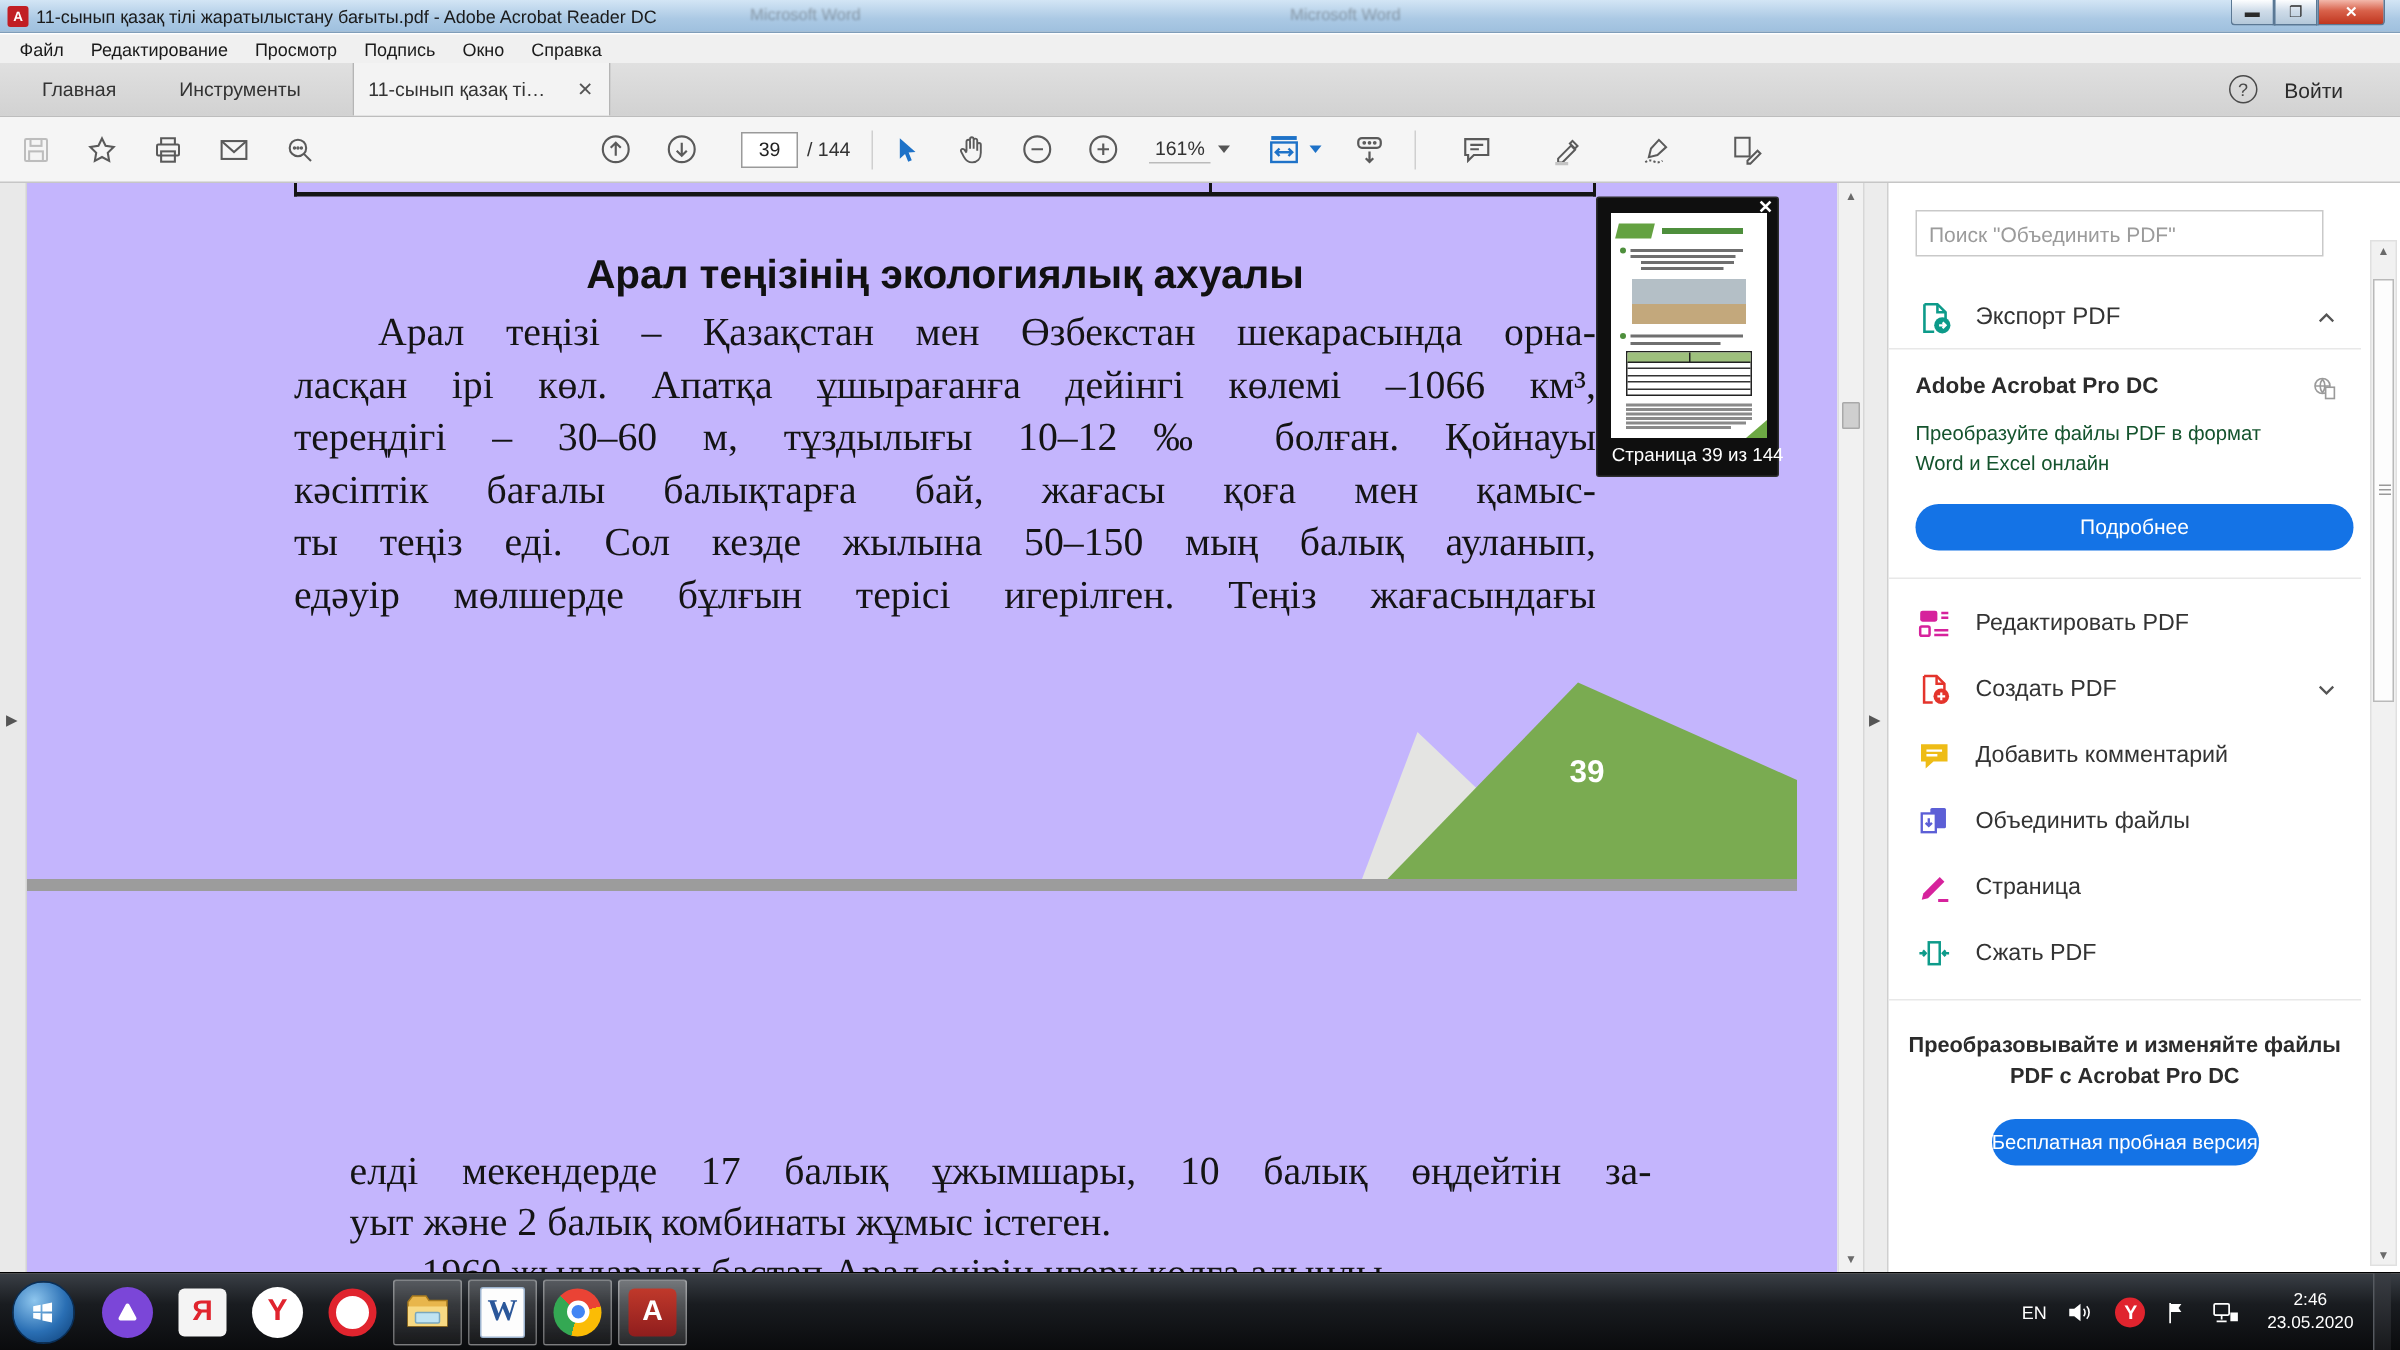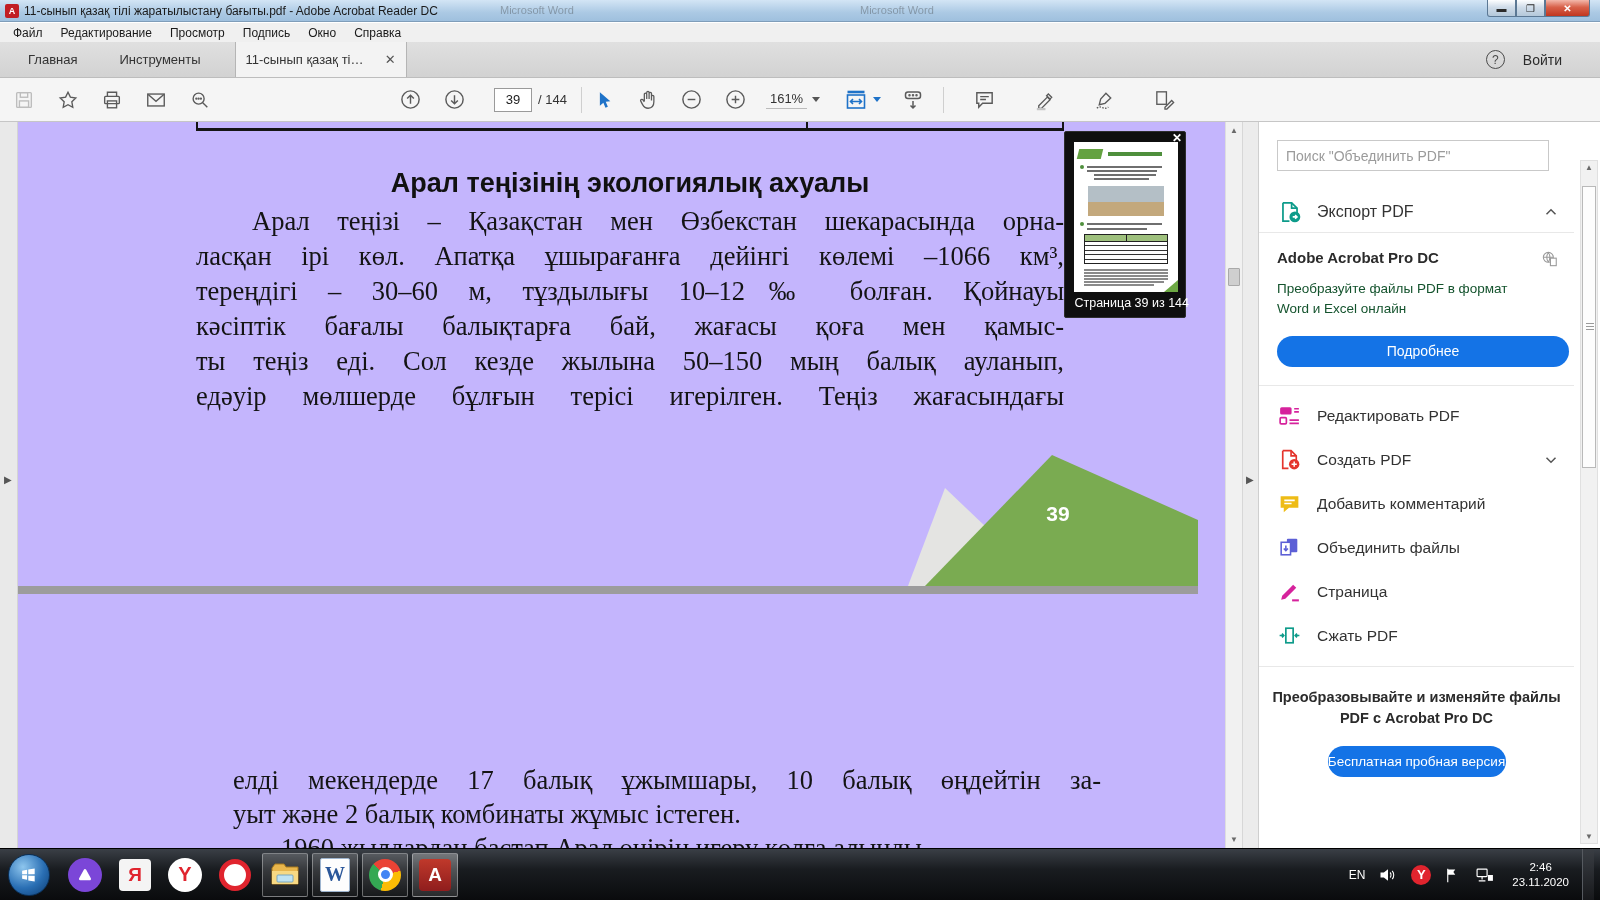--- a/index.html
+++ b/index.html
@@ -576,17 +576,17 @@
         <path d="M5 3.5v18" stroke="#fff" stroke-width="1.5"></path>
         <path d="M5 4.5h10l-2.5 3.5L15 11.5H5z" fill="#fff"></path>
       </svg>
     <svg width="20" height="20" viewBox="0 0 24 24">
         <rect x="2.5" y="5" width="12" height="9" rx="1" stroke="#fff" fill="none" stroke-width="1.4"></rect>
         <path d="M8.5 14v3.5M4.5 19h8" stroke="#fff" stroke-width="1.4"></path>
         <rect x="15.5" y="12" width="6" height="7" fill="#fff"></rect>
       </svg>
     <div class="clock">
       <div>2:46</div>
-      <div>23.11.2020</div>
+      <div>23.05.2020</div>
     </div>
     <div class="showdesk"></div>
   </div>
 </div>
 
 </body></html>

